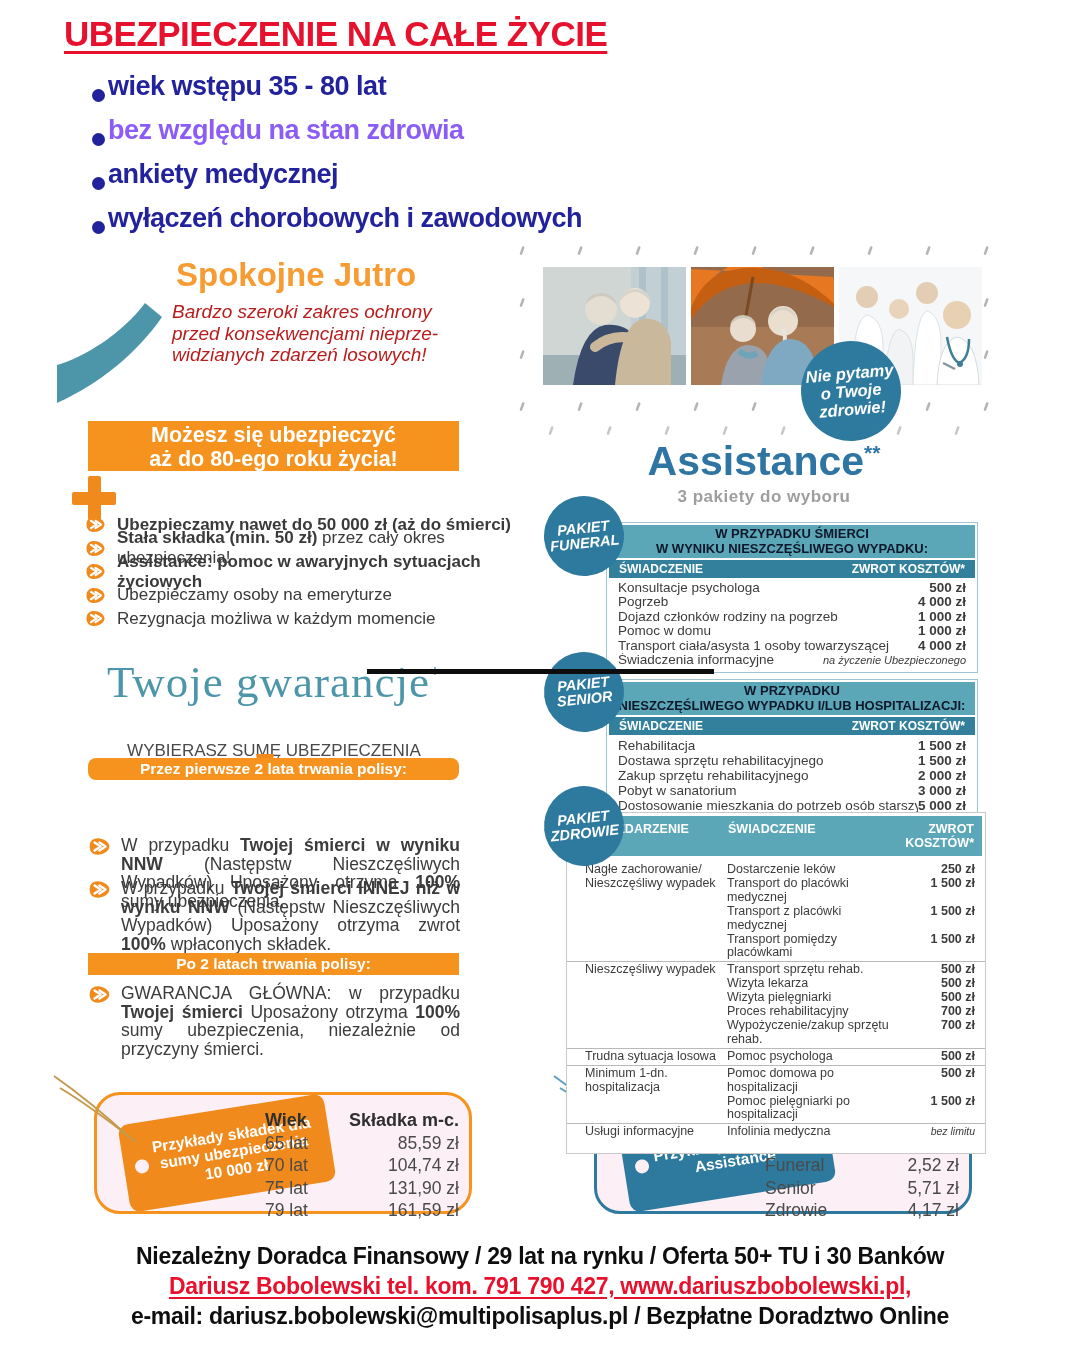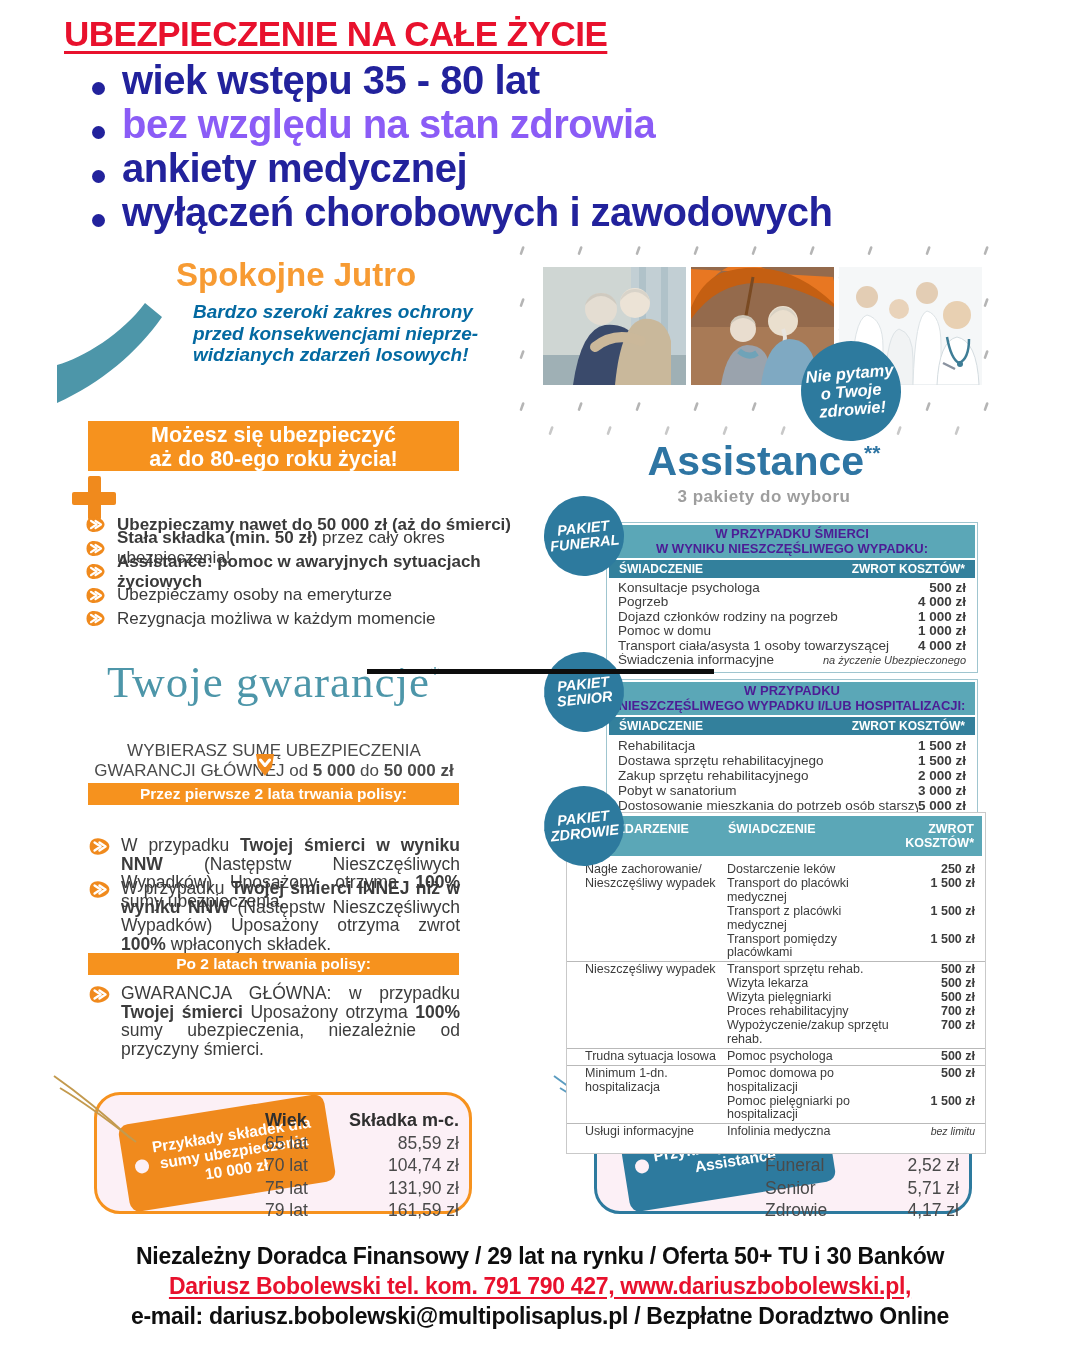--- a/index.html
+++ b/index.html
@@ -4,30 +4,30 @@
 <style>
   html,body{margin:0;padding:0;background:#fff;}
   .page{position:relative;width:1080px;height:1350px;background:#fff;overflow:hidden;
         font-family:"Liberation Sans","DejaVu Sans",sans-serif;}
   .b{font-weight:700;}
 
   
   .main-title{position:absolute;left:64px;top:14px;font-size:35px;font-weight:800;color:#E8112D;
               letter-spacing:-0.5px;text-decoration:underline;text-decoration-thickness:3px;text-underline-offset:5px;}
   .intro-list{position:absolute;left:92px;top:58px;}
-  .intro-item{display:flex;align-items:center;gap:17px;height:44px;font-size:40px;font-weight:800;
+  .intro-item{display:flex;align-items:flex-end;gap:3px;height:44px;font-size:27px;font-weight:800;
               letter-spacing:-0.5px;color:#22229C;}
   .intro-item .dot{width:13px;height:13px;border-radius:50%;background:#22229C;margin-top:16px;flex:none;}
   .intro-item.red .itext{color:#8b5cf6;}
 
   
   .swoosh{position:absolute;left:57px;top:303px;}
   .brand-title{position:absolute;left:176px;top:256px;font-size:33px;font-weight:800;color:#F79B33;}
-  .brand-sub{position:absolute;left:193px;top:301px;font-size:19px;font-weight:700;font-style:italic;
-             color:#0369a1;line-height:21.5px;}
+  .brand-sub{position:absolute;left:172px;top:301px;font-size:19px;font-weight:400;font-style:italic;
+             color:#b91c1c;line-height:21.5px;}
   .banner{position:absolute;background:#F6921E;color:#fff;font-weight:700;text-align:center;box-sizing:border-box;}
   .banner-age{left:88px;top:421px;width:371px;height:50px;font-size:21.5px;line-height:24px;padding-top:2px;}
   .plus-icon{position:absolute;left:72px;top:476px;width:44px;height:44px;}
   .plus-icon::before,.plus-icon::after{content:"";position:absolute;background:#F08A1D;border-radius:2px;}
   .plus-icon::before{left:16px;top:0;width:13px;height:44px;}
   .plus-icon::after{left:0;top:16px;width:44px;height:13px;}
 
   
   .features{position:absolute;left:85px;top:513px;width:430px;}
   .feat-row{display:flex;align-items:center;gap:11px;height:23.5px;font-size:17px;color:#3A3A3A;}
@@ -35,21 +35,21 @@
 
   
   .guar-title{position:absolute;left:88px;top:656px;width:372px;text-align:center;
               font-family:"Liberation Serif","DejaVu Serif",serif;font-size:45px;color:#4D96A9;letter-spacing:1px;}
   .guar-title sup{font-size:20px;}
   .black-line{position:absolute;left:367px;top:669px;width:347px;height:5px;background:#0d0d0d;z-index:30;}
   .choose{position:absolute;left:88px;top:713px;width:372px;text-align:center;font-size:17px;
           color:#4A4A4A;line-height:20px;margin-top:28px;}
   .down-arrow{position:absolute;left:252px;top:752px;}
   .banner-sm{width:371px;height:22px;font-size:15.5px;line-height:22px;}
-  .banner-p1{left:88px;top:783px;}
+  .banner-p1{left:88px;top:758px;border-radius:8px;}
   .banner-p2{left:88px;top:953px;}
   .para{position:absolute;left:88px;width:372px;font-size:17.5px;line-height:18.7px;color:#3C3C3C;
         text-align:justify;padding-left:33px;box-sizing:border-box;}
   .para .p-ic{position:absolute;left:0;top:1px;}
   .para-1{top:836px;}.para-2{top:879px;}.para-3{top:984px;}
 
   
   .confetti{position:absolute;left:512px;top:240px;z-index:0;}
   .photos{position:absolute;left:543px;top:267px;display:flex;gap:5px;z-index:1;}
   .photo{width:143px;height:118px;overflow:hidden;flex:none;}
@@ -64,21 +64,21 @@
               font-weight:700;color:#9E9E9E;letter-spacing:0.5px;}
   .pakiet{position:absolute;left:544px;width:80px;height:80px;border-radius:50%;background:#2D7A9E;
           color:#fff;display:flex;align-items:center;justify-content:center;text-align:center;
           font-size:14.5px;line-height:15.5px;font-weight:700;font-style:italic;transform:rotate(-6deg);z-index:6;}
   .pakiet-funeral{top:496px;}.pakiet-senior{top:652px;}.pakiet-zdrowie{top:786px;}
 
   
   .atable{position:absolute;left:606px;width:372px;background:#fff;border:1px solid #9fc5cf;
           box-sizing:border-box;z-index:4;}
   .atable-funeral{top:522px;}.atable-senior{top:679px;}
-  .atable .band{background:#5BA7B7;color:#4c1d95;font-weight:700;font-size:13px;line-height:14.5px;
+  .atable .band{background:#5BA7B7;color:#0f172a;font-weight:700;font-size:13px;line-height:14.5px;
                 text-align:center;padding:2px 0;margin:2px;}
   .atable .cols{background:#33809C;color:#fff;font-size:12px;font-weight:700;display:flex;
                 justify-content:space-between;padding:2px 10px;margin:0 2px;}
   .atable .rows{padding:3px 11px 5px;}
   .trow{display:flex;justify-content:space-between;font-size:13.5px;line-height:14.4px;color:#3C3C3C;}
   .atable-senior .trow{line-height:15px;}
   .trow .tvalue{font-weight:700;white-space:nowrap;}
   .trow .tvalue.it{font-weight:400;font-style:italic;font-size:11px;}
   .trow .tlabel{overflow:hidden;white-space:nowrap;}
 

